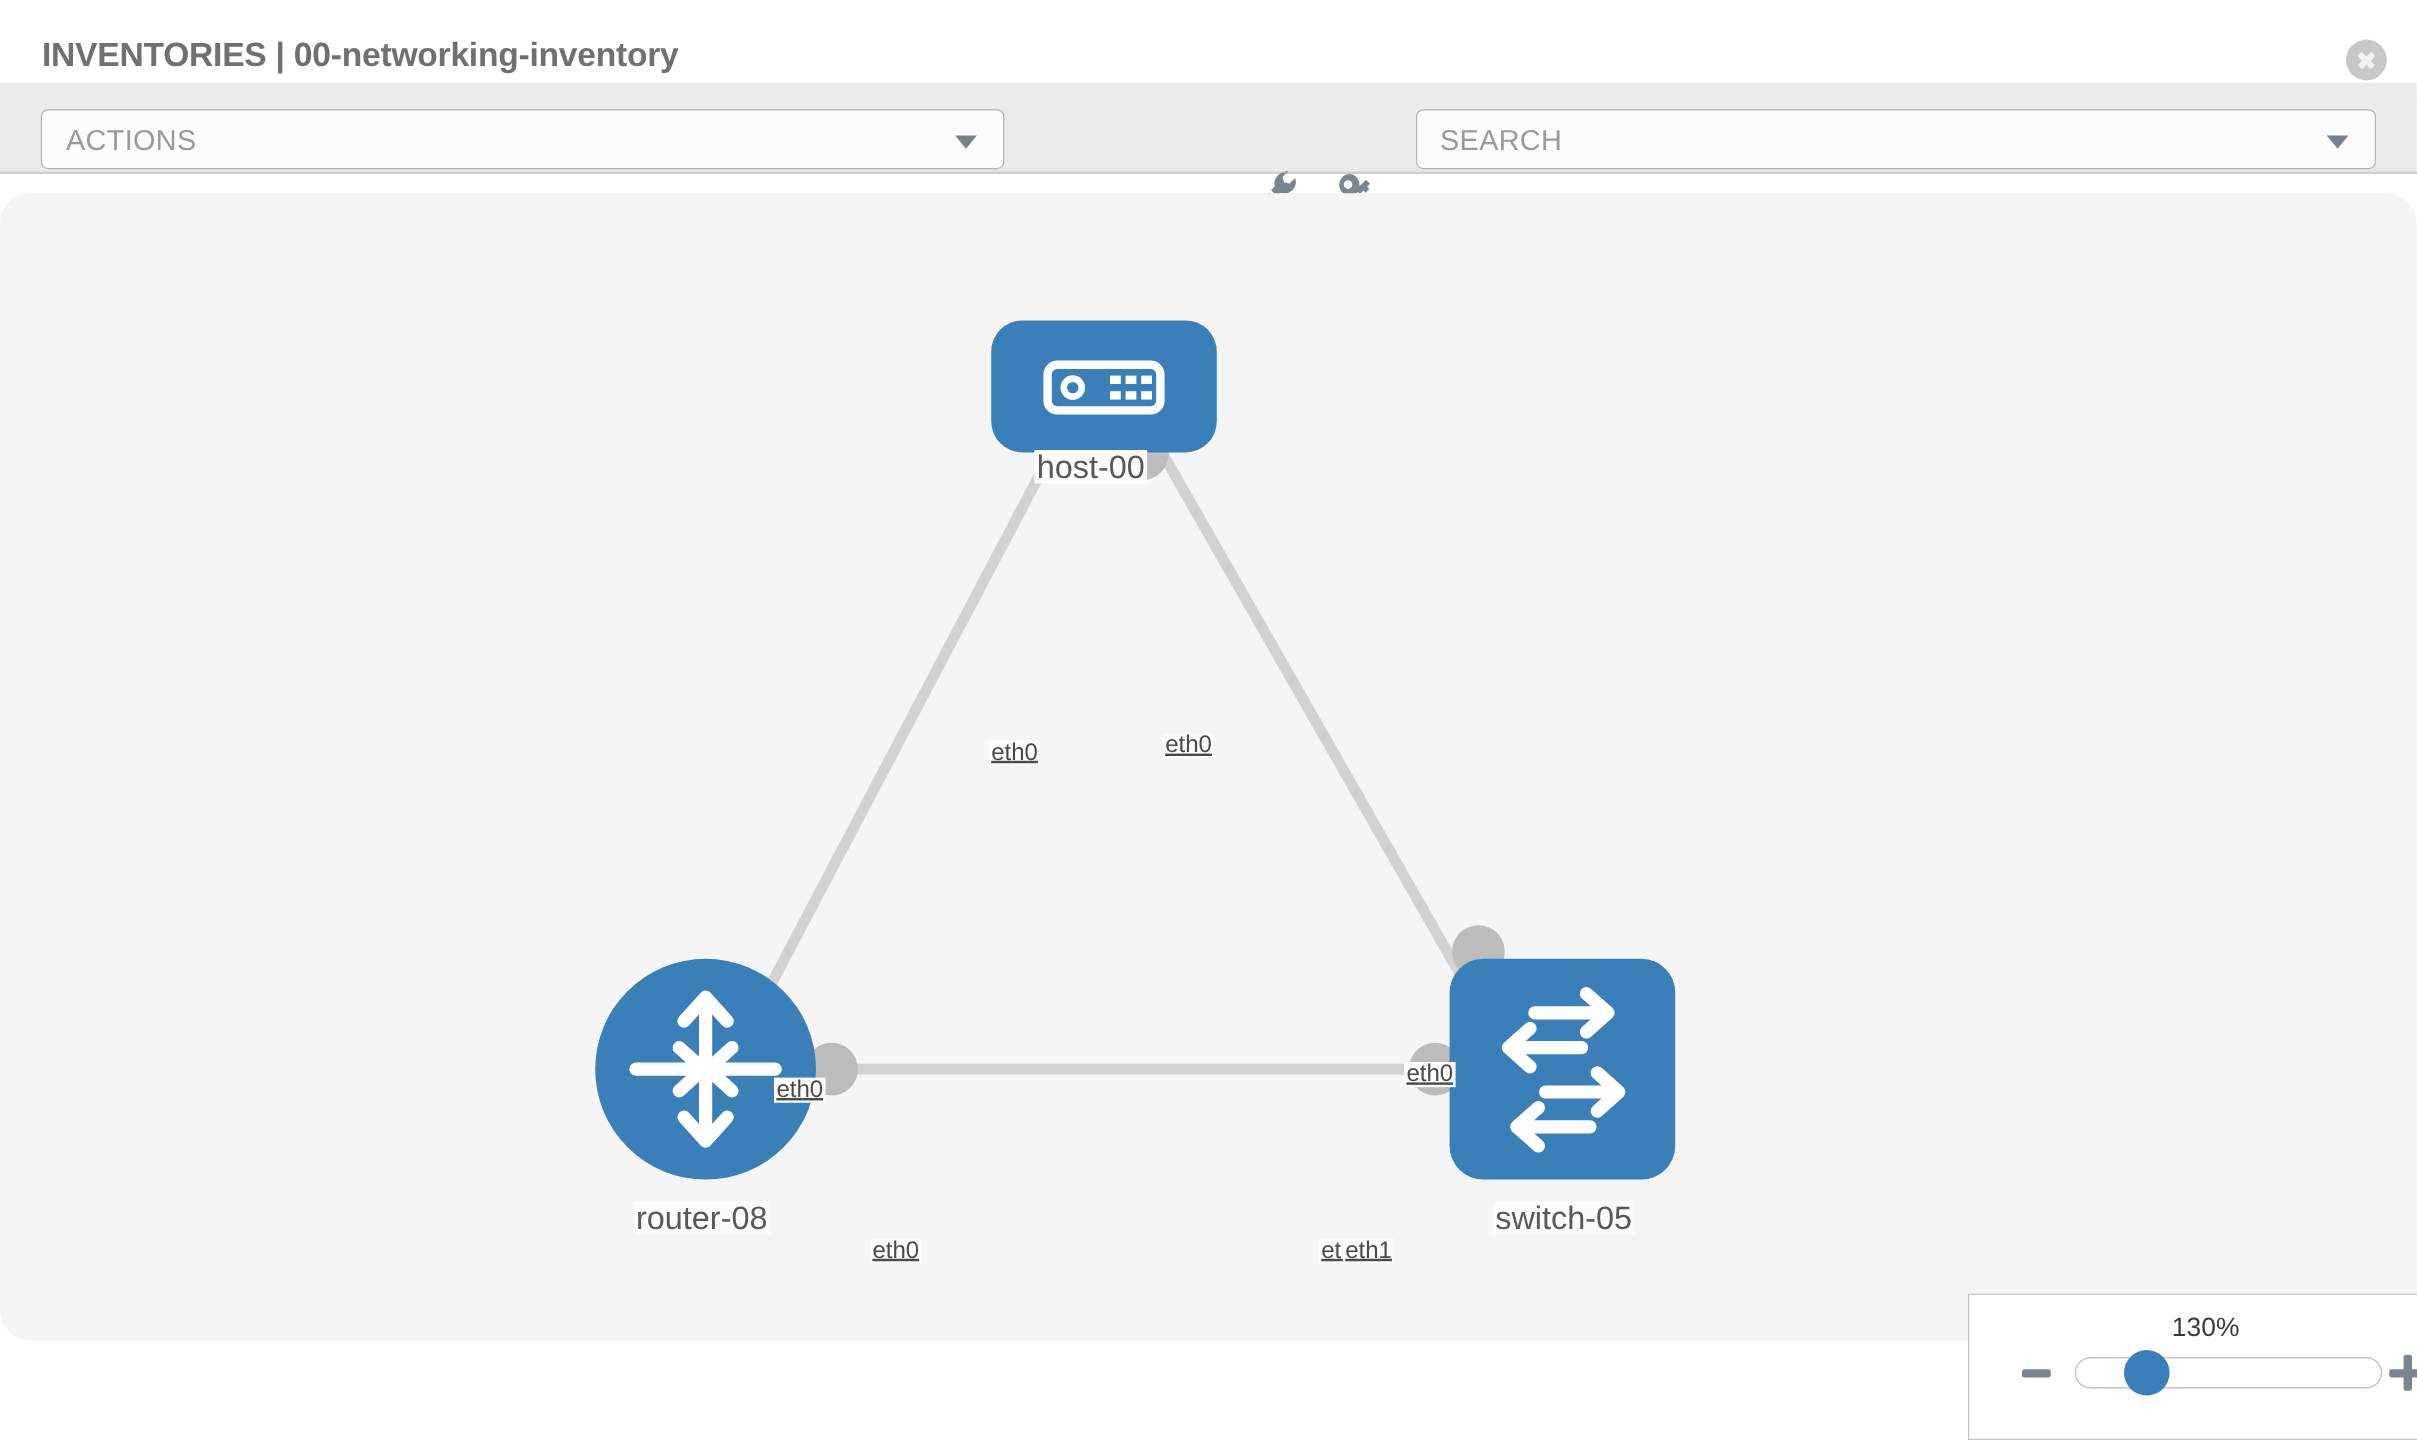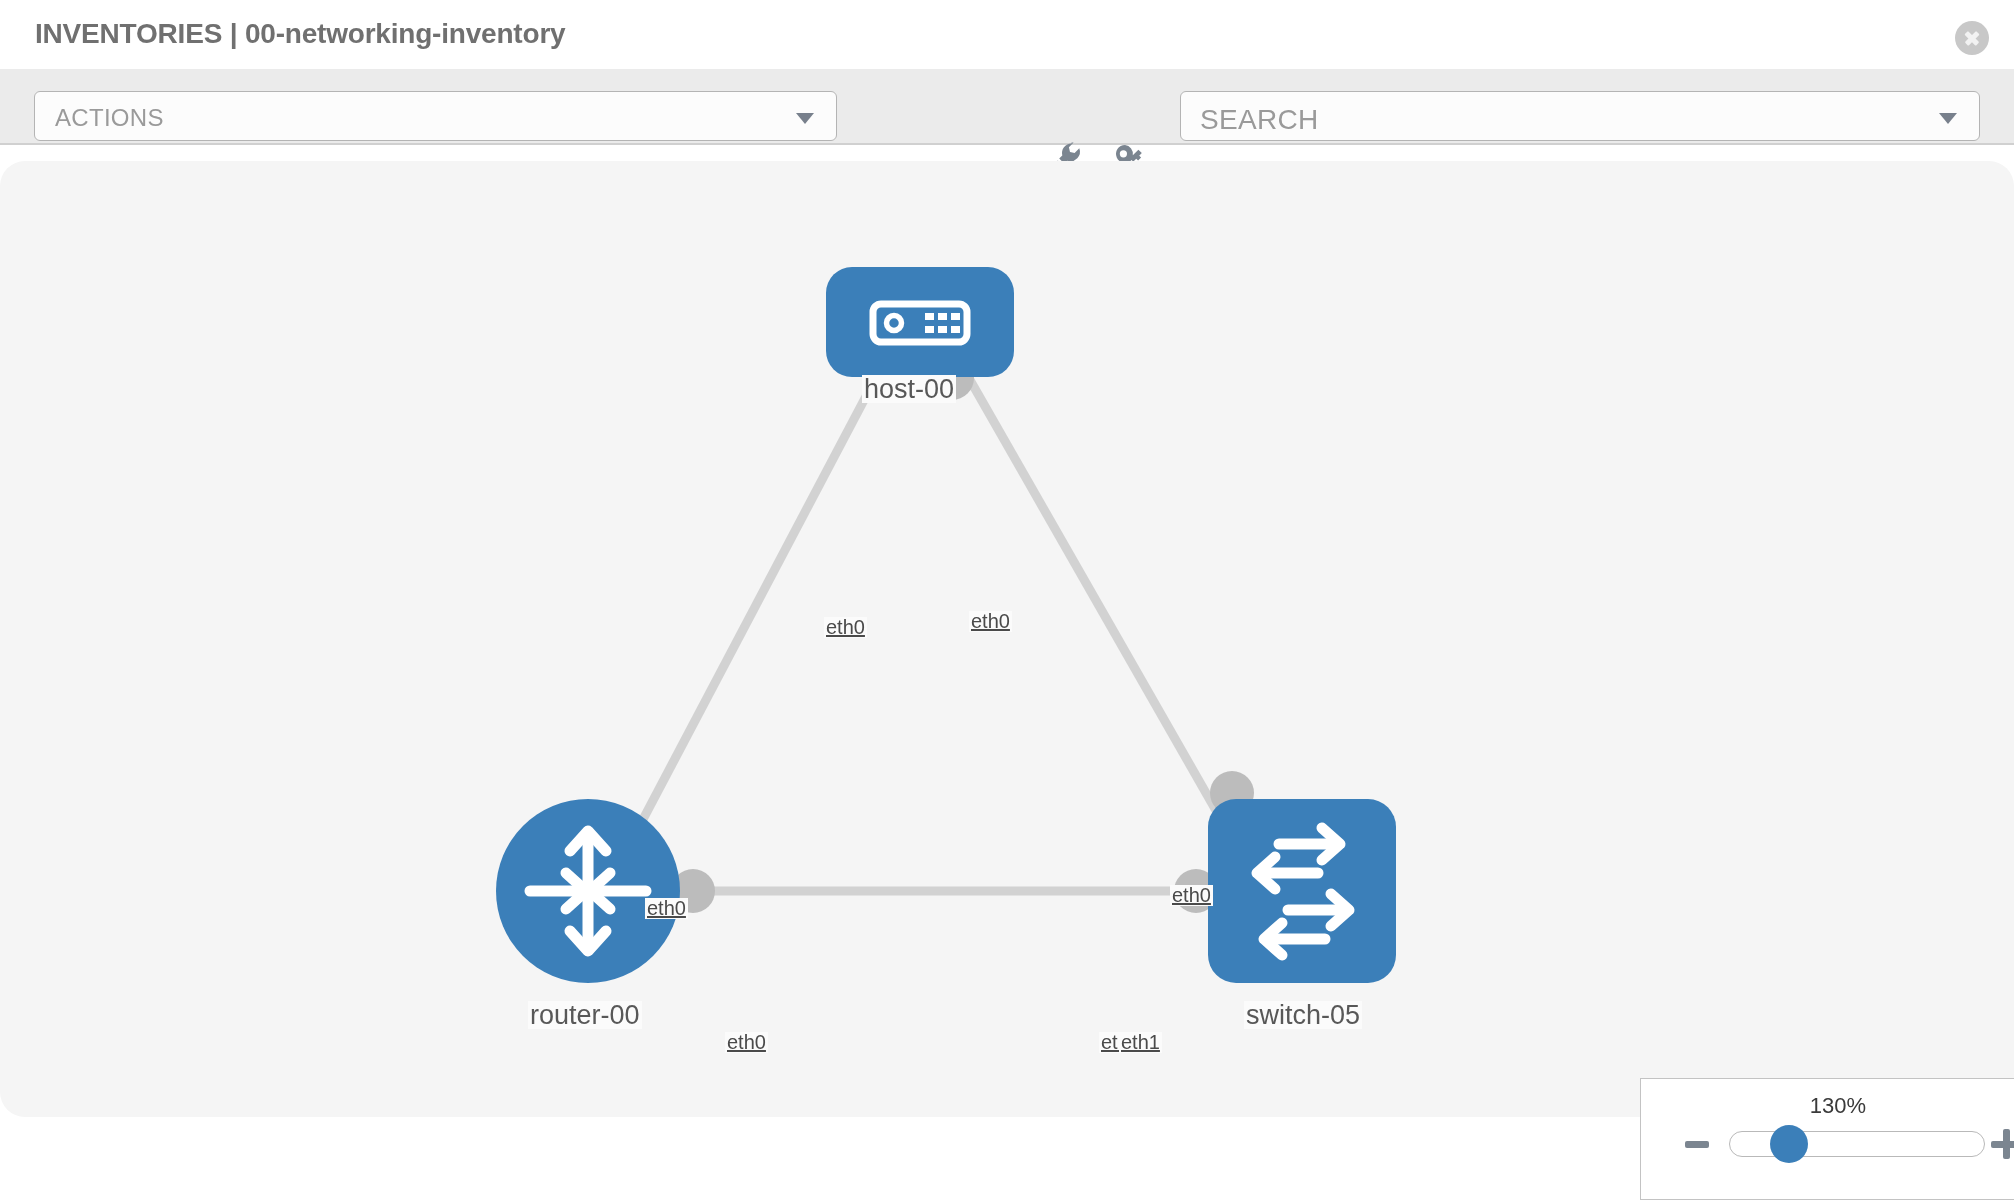--- a/index.html
+++ b/index.html
@@ -6,21 +6,21 @@
   html, body {
     margin: 0; padding: 0;
     width: 2014px; height: 1200px;
     overflow: hidden;
     background: #ffffff;
     font-family: "Liberation Sans", sans-serif;
   }
 
   
   .header {
-    position: absolute; left: 0; top: 4px;
+    position: absolute; left: 0; top: 16px;
     width: 2014px; height: 69px;
     background: #ffffff;
     border-bottom: 2px solid #d7d7d7;
   }
   .header-title {
     position: absolute; left: 35px; top: 14px;
     font-size: 28px; font-weight: bold;
     color: #707070;
     letter-spacing: -0.2px;
     white-space: nowrap;
@@ -79,21 +79,21 @@
 
   .search-box {
     position: absolute; left: 1180px; top: 22px;
     width: 800px; height: 50px;
     background: #fcfcfc;
     border: 1.5px solid #b4b4b4;
     border-radius: 6px;
   }
   .search-box .label {
     position: absolute; left: 19px; top: 12px;
-    font-size: 28px; color: #9a9a9a;
+    font-size: 24px; color: #9a9a9a;
     letter-spacing: 0.3px;
   }
 
   
   .canvas {
     position: absolute; left: 0; top: 161px;
     width: 2014px; height: 956px;
     background: #f5f5f5;
     overflow: hidden;
     border-radius: 25px;
@@ -257,21 +257,21 @@
         <polyline points="1275,696 1257,712 1275,728"></polyline>
         <line x1="1288" y1="749" x2="1347" y2="749"></line>
         <polyline points="1331,733 1349,749 1331,765"></polyline>
         <line x1="1266" y1="778" x2="1325" y2="778"></line>
         <polyline points="1282,762 1264,778 1282,794"></polyline>
       </g>
     </g>
   </svg>
 
   <div class="node-label" style="left:862px; top:214px;">host-00</div>
-  <div class="node-label" style="left:528px; top:840px;">router-00</div>
+  <div class="node-label" style="left:528px; top:840px;">router-08</div>
   <div class="node-label" style="left:1244px; top:840px;">switch-05</div>
 
   <div class="iface-label" style="left:824px; top:456px;">eth0</div>
   <div class="iface-label" style="left:969px; top:450px;">eth0</div>
   <div class="iface-label" style="left:645px; top:737px;">eth0</div>
   <div class="iface-label" style="left:1170px; top:724px;">eth0</div>
   <div class="iface-label" style="left:725px; top:871px;">eth0</div>
   <div class="iface-label" style="left:1099px; top:871px;">eth0</div>
   <div class="iface-label" style="left:1119px; top:871px;text-align:right;">eth1</div>
 </div>

